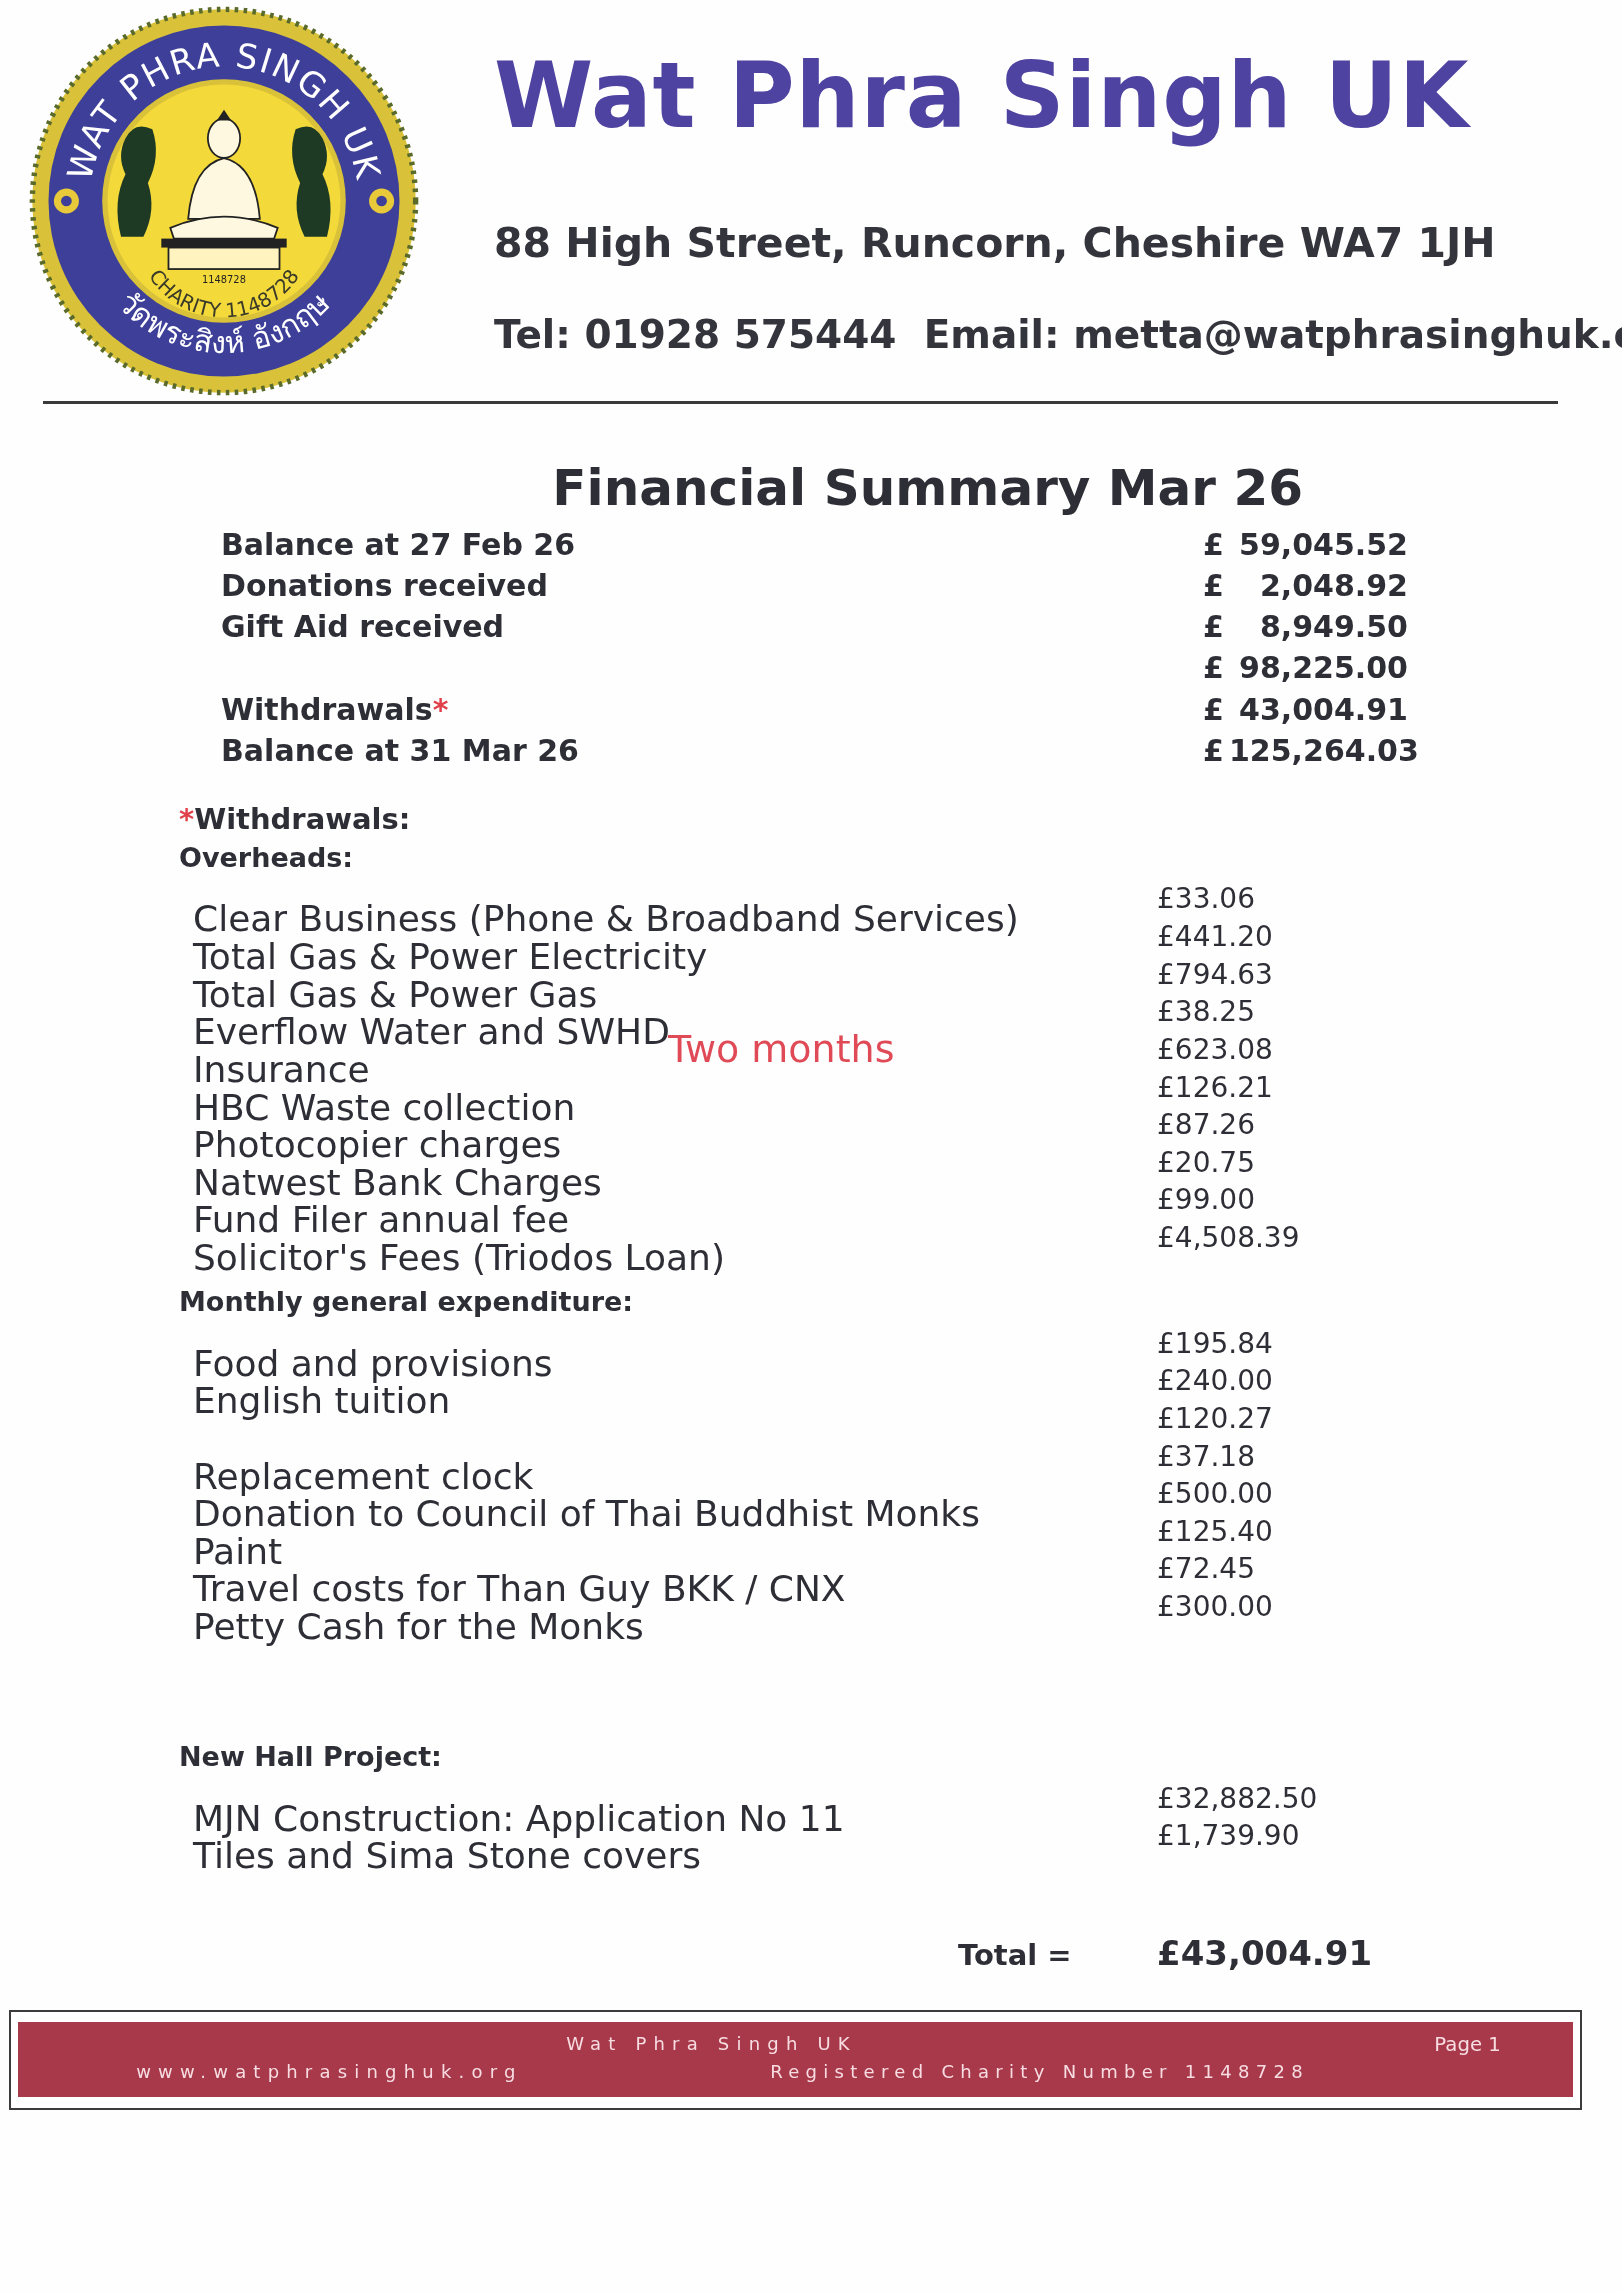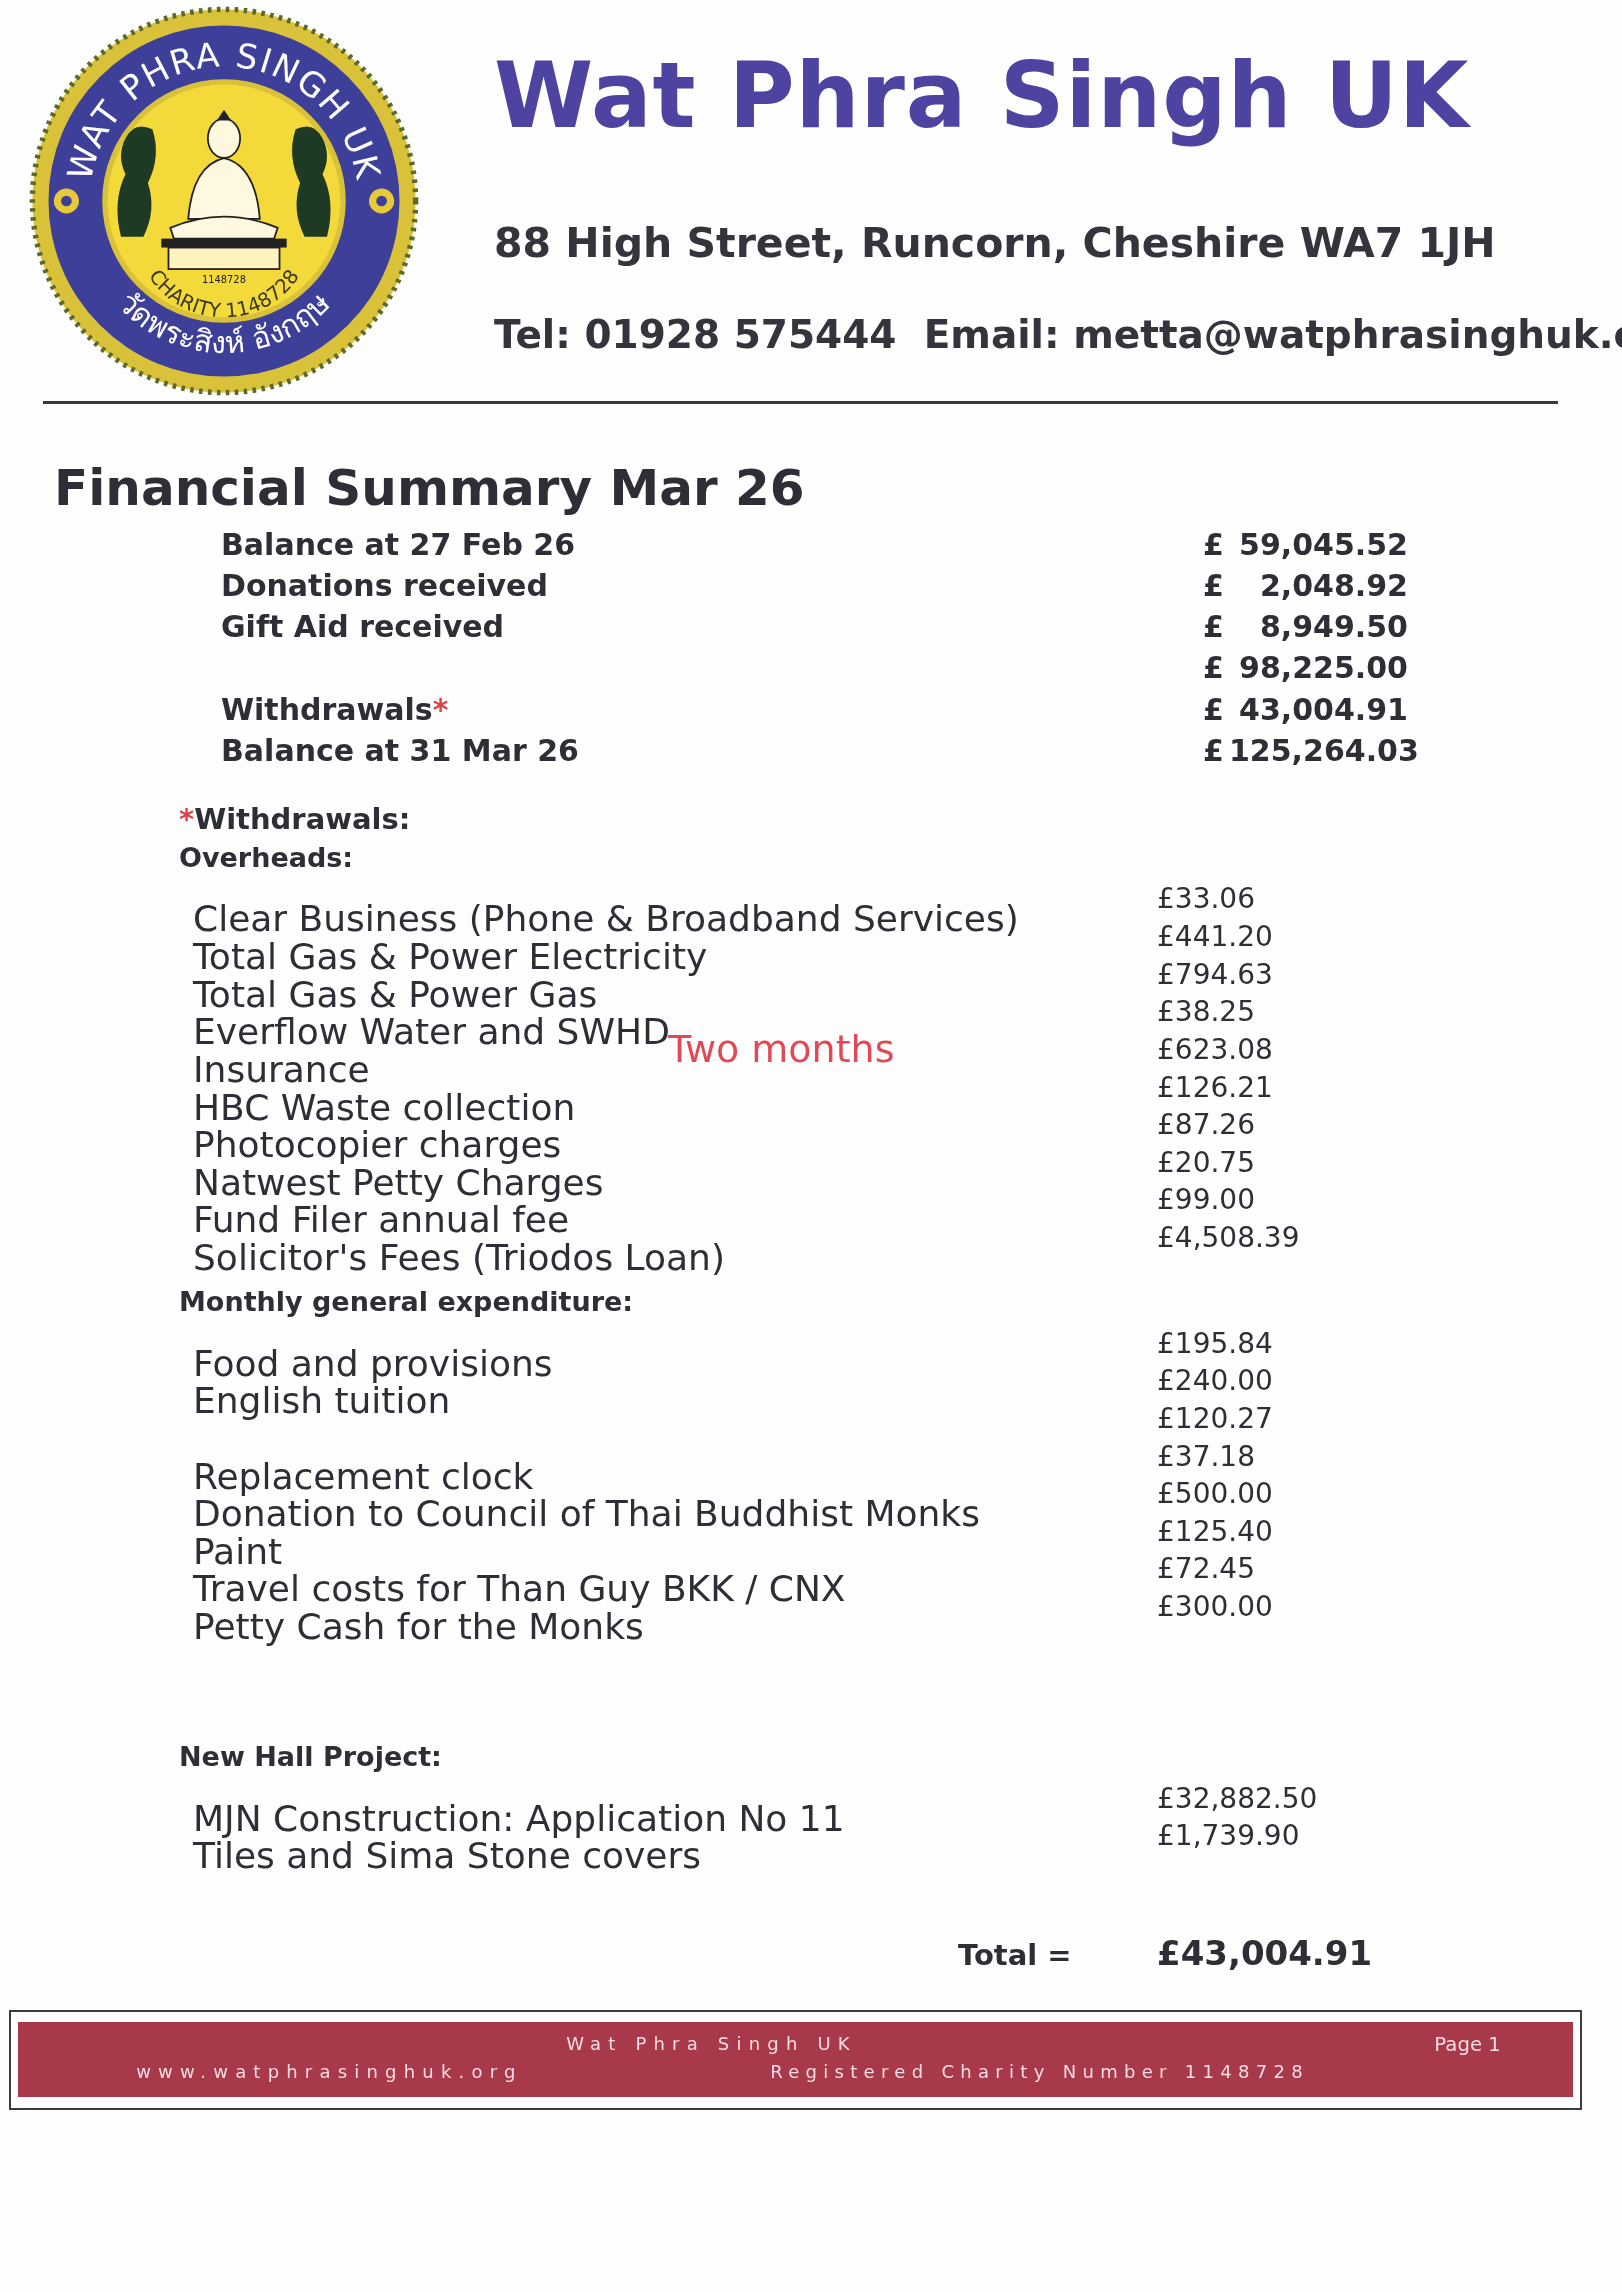--- a/index.html
+++ b/index.html
@@ -7,21 +7,21 @@
   body { position: relative; font-family: "DejaVu Sans", sans-serif; color: #2e2e36; overflow: hidden; }
 
   
   .logo { position: absolute; left: 27px; top: 3.6px; width: 394px; height: 394px; }
 
   .org-title { position: absolute; left: 494px; top: 43px; font-family: "DejaVu Sans", sans-serif; font-weight: bold; font-size: 90px; color: #4e43a0; letter-spacing: 0.9px; }
   .org-address { position: absolute; left: 494px; top: 219px; font-size: 41px; font-weight: bold; color: #34343c; }
   .org-contact { position: absolute; left: 494px; top: 312px; font-size: 39px; font-weight: bold; color: #34343c; white-space: pre; }
   .header-rule { position: absolute; left: 43px; top: 401px; width: 1515px; height: 2.7px; background: #3a3a3a; }
 
-  .doc-title { position: absolute; left: 0; width: 1303px; text-align: left; top: 459px; font-size: 50px; font-weight: bold; color: #2e2e36; padding-left: 54px; }
+  .doc-title { position: absolute; left: 0; width: 1303px; text-align: right; top: 459px; font-size: 50px; font-weight: bold; color: #2e2e36; padding-left: 54px; }
 
   .row { position: absolute; left: 183px; width: 1218px; height: 39px; display: flex; align-items: center; margin-left: 38px; }
   .row .lbl { font-size: 30px; font-weight: bold; white-space: nowrap; }
   .row .cur { position: absolute; left: 982px; font-size: 30px; font-weight: bold; }
   .row .amt { position: absolute; right: 0; left: 1008px; font-size: 30px; font-weight: bold; text-align: right; width: 179px; }
 
   .section-head { position: absolute; left: 179px; font-size: 29px; font-weight: bold; white-space: nowrap; }
   .star { color: #e0404a; }
 
   .item { position: absolute; left: 193px; width: 1164px; height: 38px; display: flex; align-items: center; }
@@ -146,21 +146,21 @@
   </div>
 <div class="item" style="top:1068px">
     <span class="lbl">HBC Waste collection</span>
     <span class="amt">£126.21</span>
   </div>
 <div class="item" style="top:1105px">
     <span class="lbl">Photocopier charges</span>
     <span class="amt">£87.26</span>
   </div>
 <div class="item" style="top:1143px">
-    <span class="lbl">Natwest Petty Charges</span>
+    <span class="lbl">Natwest Bank Charges</span>
     <span class="amt">£20.75</span>
   </div>
 <div class="item" style="top:1180px">
     <span class="lbl">Fund Filer annual fee</span>
     <span class="amt">£99.00</span>
   </div>
 <div class="item" style="top:1218px">
     <span class="lbl">Solicitor's Fees (Triodos Loan)</span>
     <span class="amt">£4,508.39</span>
   </div>

